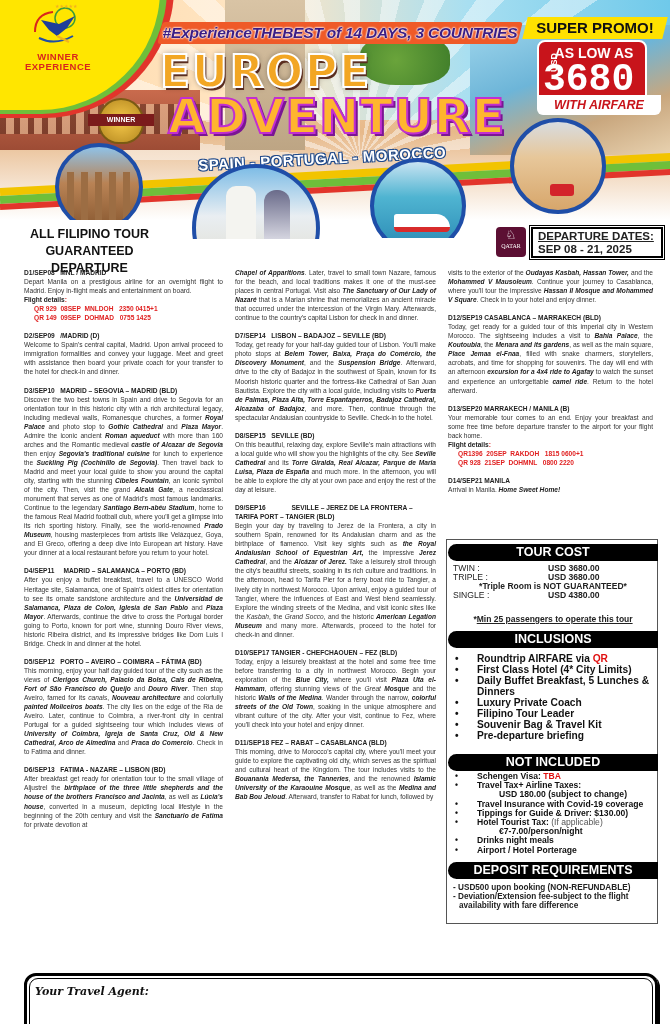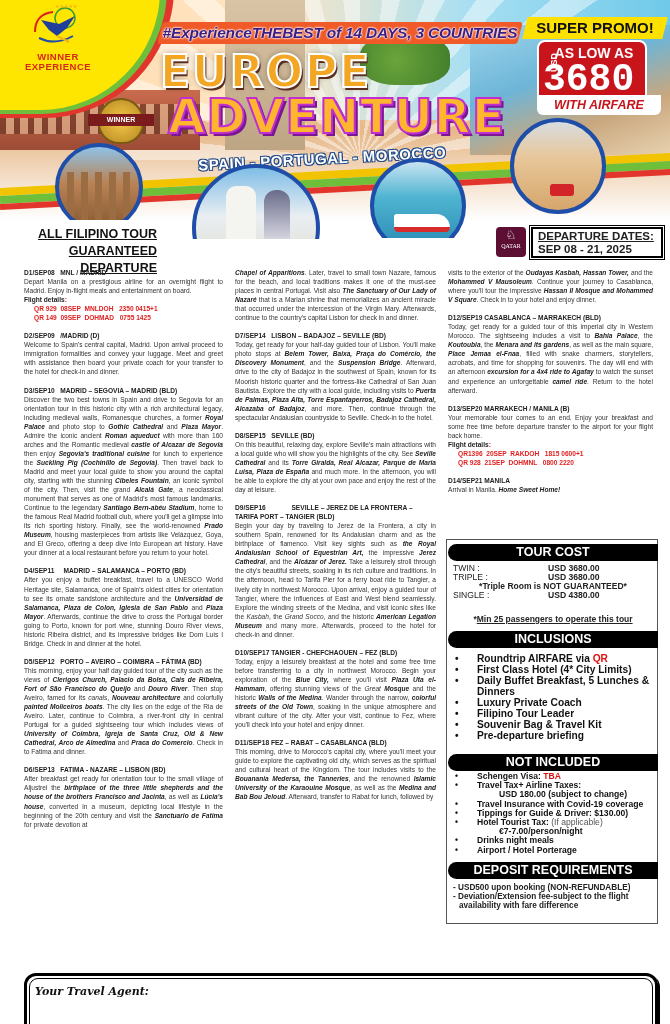--- a/index.html
+++ b/index.html
@@ -76,21 +76,21 @@
   .ferry-boat { position: absolute; left: 20px; top: 52px; width: 56px; height: 18px; background: #fff; border-radius: 4px 20px 6px 6px; border-bottom: 5px solid #d82b2b; }
   .quad { position: absolute; left: 36px; top: 62px; width: 24px; height: 12px; background: #d3242a; border-radius: 3px; }
   .aqueduct { position: absolute; left: 8px; top: 25px; width: 70px; height: 50px;
     background: repeating-linear-gradient(90deg, #9c6d43 0 7px, transparent 7px 14px); }
   .basilica { position: absolute; left: 30px; top: 18px; width: 30px; height: 60px; background: #f4f4f0; border-radius: 10px 10px 0 0; }
   .statue { position: absolute; left: 68px; top: 22px; width: 26px; height: 56px; background: linear-gradient(180deg, #6a6b8a, #e4e4ec); border-radius: 12px 12px 4px 4px; }
 
   
   .filipino { position: absolute; left: 22px; top: 226px; width: 135px; text-align: center;
     font-size: 12.5px; font-weight: bold; color: #111; line-height: 17px; }
-  .filipino span { text-decoration: underline; display: block; text-align: right; }
+  .filipino span { display: block; }
   .qatar-logo { position: absolute; left: 496px; top: 227px; width: 30px; height: 30px; background: #5c0f33;
     border-radius: 4px; color: #fff; text-align: center; }
   .qatar-glyph { font-size: 12px; line-height: 16px; display: block; }
   .qatar-text { font-family: "Liberation Serif", serif; font-size: 6px; display: block; line-height: 7px; }
   .dep-box { position: absolute; left: 531px; top: 227px; width: 132px; height: 31px; border: 2px solid #000;
     outline: 1px solid #000; outline-offset: 1px; padding: 1px 5px; }
   .dep-label { display: block; font-size: 11.5px; font-weight: bold; text-decoration: underline; line-height: 13px; }
   .dep-value { display: block; font-size: 11.5px; font-weight: bold; line-height: 13px; }
 
   

